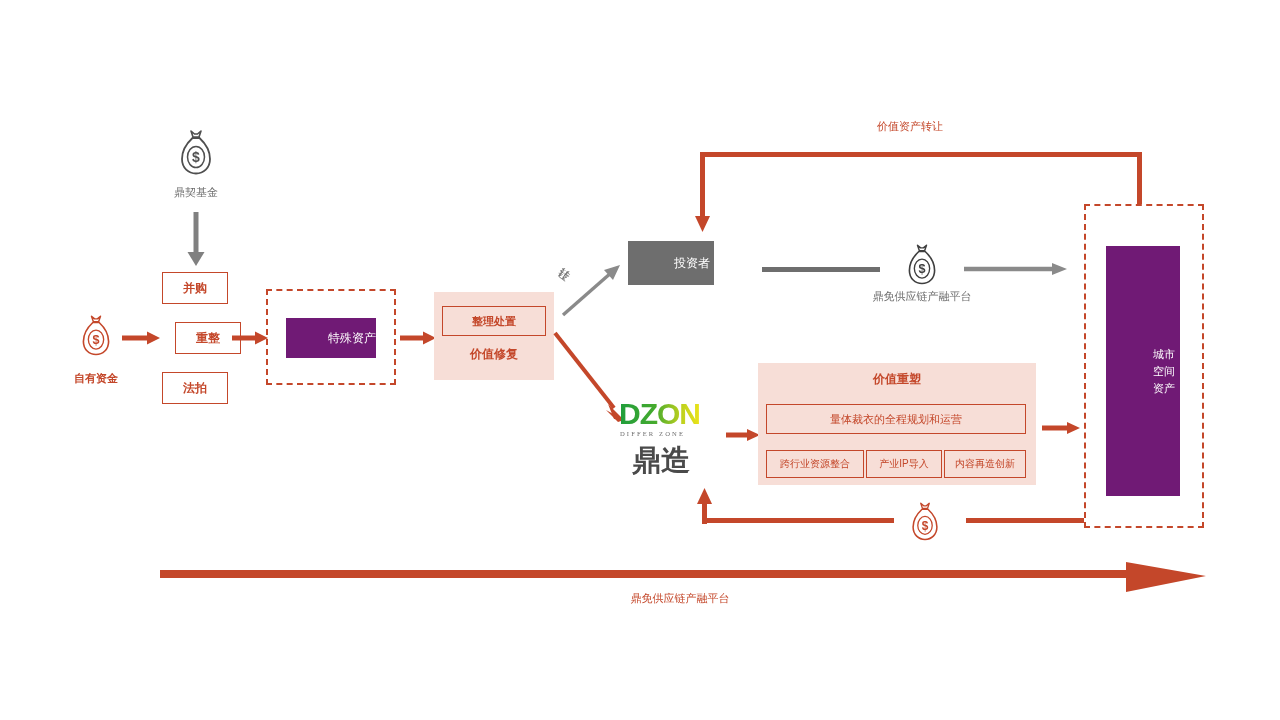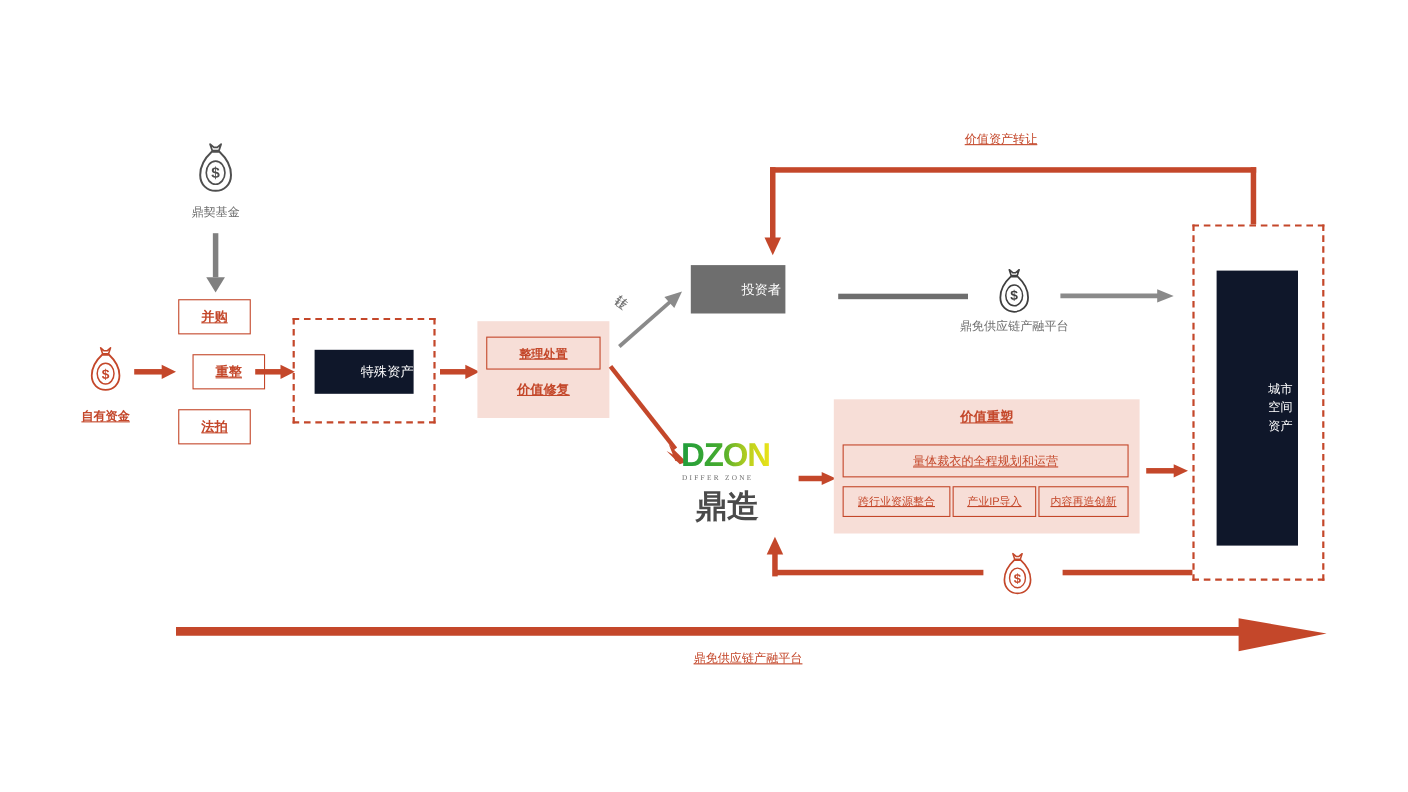--- a/index.html
+++ b/index.html
@@ -6,31 +6,31 @@
   body{
     width:1280px;height:720px;position:relative;overflow:hidden;
     font-family:"Liberation Sans","DejaVu Sans",sans-serif;
     -webkit-font-smoothing:antialiased;
   }
   #stage{position:absolute;left:0;top:0;width:1280px;height:720px;}
   .abs{position:absolute;box-sizing:border-box;}
   .ctr{display:flex;align-items:center;justify-content:center;text-align:center;}
 
   
-  .t-red{color:#c4472a;text-decoration:underline;}
+  .t-red{color:#c4472a;}
   .t-gray{color:#6e6e6e;}
   .t-white{color:#ffffff;padding-left:42px;}
-  .fs10{font-size:10px;}
+  .fs10{font-size:10px;margin-top:8px;}
   .fs11{font-size:11px;}
   .fs12{font-size:12px;}
   .b{font-weight:bold;}
 
   
   .box-outline{border:1.4px solid #c4472a;background:#ffffff;}
-  .box-solid{background:#0f172a;}
+  .box-solid{background:#701a75;}
   .panel-tint{background:#f7ded7;}
   .dashed{border:2px dashed #c4472a;background:transparent;}
   .gray-box{background:#6e6e6e;}
 
   
   .bar{background:#c4472a;}
   .bar-gray{background:#6e6e6e;}
 
   svg{display:block;overflow:visible;}
   .vert-label{writing-mode:vertical-rl;}

